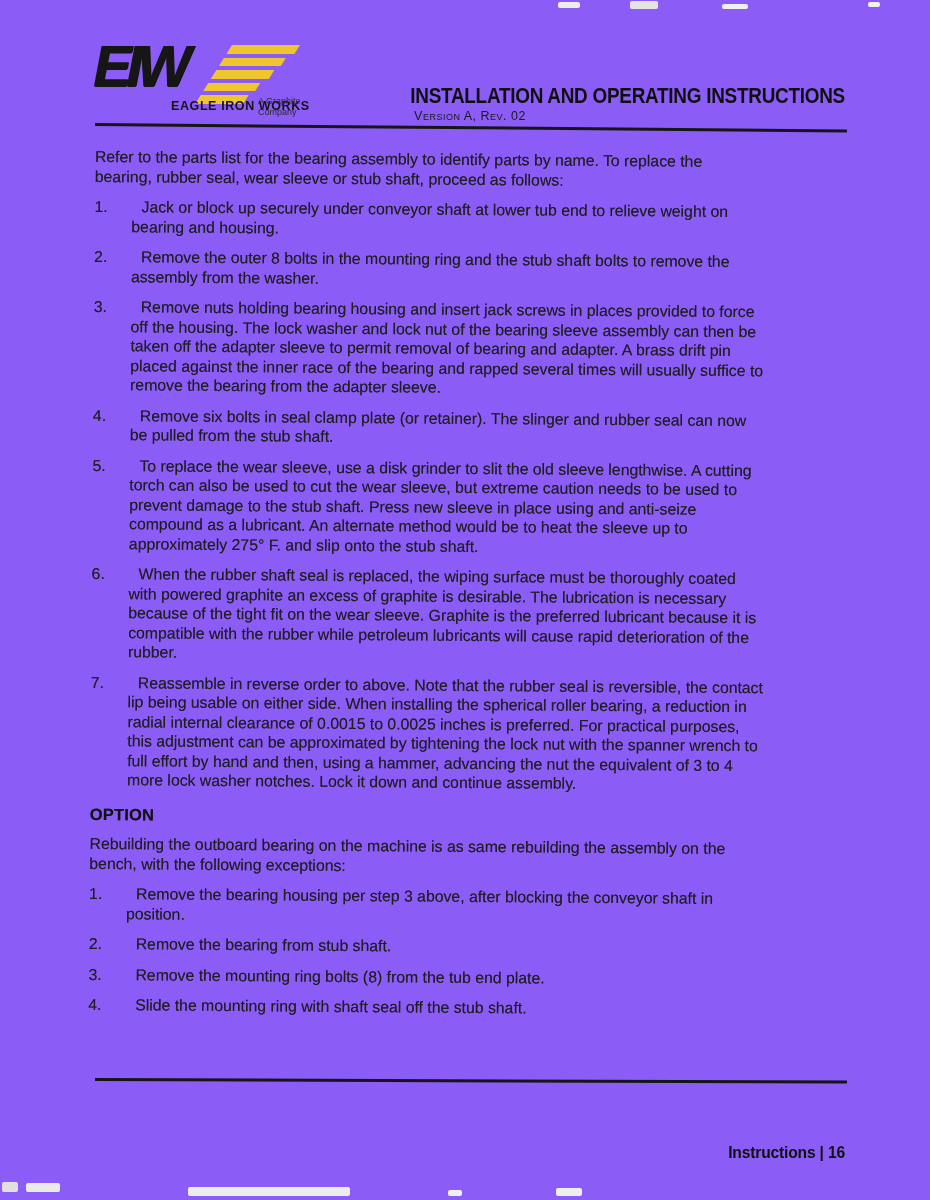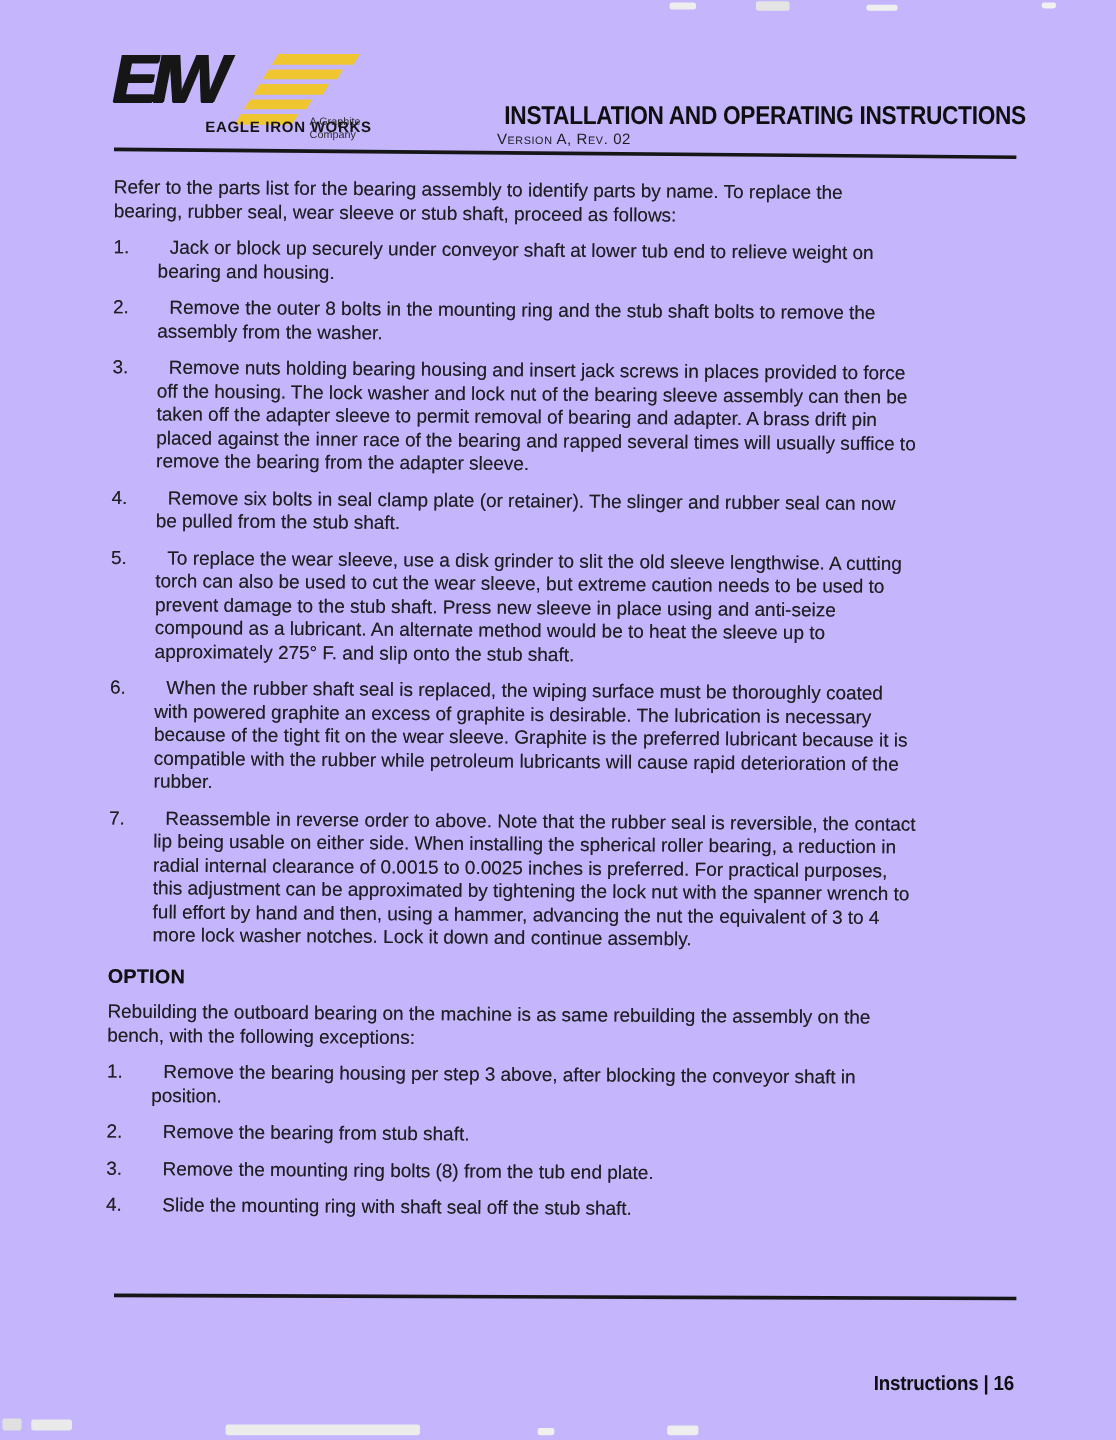--- a/index.html
+++ b/index.html
@@ -1,18 +1,18 @@
 <!DOCTYPE html>
 <html><head>
 <meta charset="utf-8">
 <style>
   html,body{margin:0;padding:0;background:#ffffff;}
   .page{
     position:relative;width:930px;height:1200px;overflow:hidden;
-    background:#c4b5fd;color:#1f1f1f;
+    background:#8b5cf6;color:#1f1f1f;
     font-family:"Liberation Sans", sans-serif;
   }
   .smudge{position:absolute;border-radius:2px;}
   
   .logo-acronym{
     position:absolute;left:93px;top:38px;
     font-size:57px;font-weight:bold;font-style:italic;
     letter-spacing:-5px;line-height:1;color:#161616;
     text-shadow:1.5px 0 0 #161616, .5px .5px 0 #161616;
   }
@@ -21,21 +21,21 @@
   .wing .stripe{height:8.5px;margin-bottom:4px;background:#EFC62F;}
   .logo-tagline{
     position:absolute;left:128px;top:99px;
     font-size:12.5px;font-weight:bold;
     letter-spacing:.6px;color:#141414;white-space:nowrap;margin-left:43px;
   }
   .logo-subsidiary{
     position:absolute;left:258px;top:96px;
     font-size:9px;line-height:10.5px;color:#2b2b2b;white-space:pre-line;
   }
-  .doc-title-wrap{position:absolute;left:105px;top:84px;width:750px;text-align:right;}
+  .doc-title-wrap{position:absolute;left:95px;top:84px;width:750px;text-align:right;}
   .doc-title{
     display:inline-block;transform:scaleX(.88);transform-origin:right center;
     font-size:21.5px;font-weight:bold;letter-spacing:-.3px;color:#0f0f0f;
     white-space:nowrap;
   }
   .doc-version{
     position:absolute;left:95px;top:109px;width:750px;text-align:center;
     font-size:12.5px;font-variant:small-caps;letter-spacing:.5px;color:#1a1a1a;
   }
   .header-rule{

